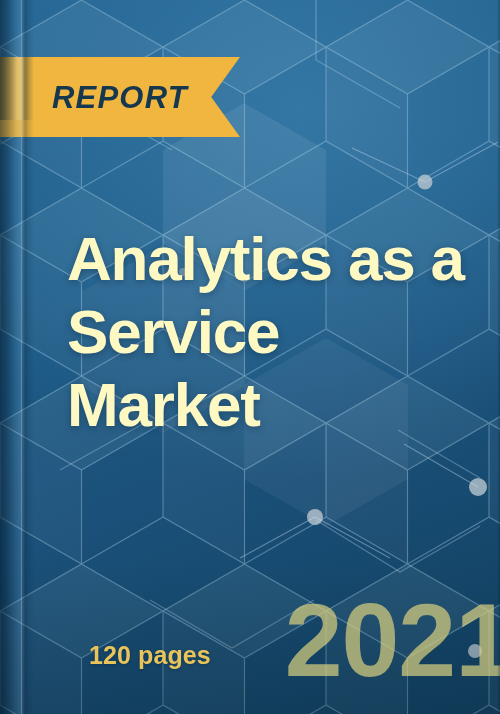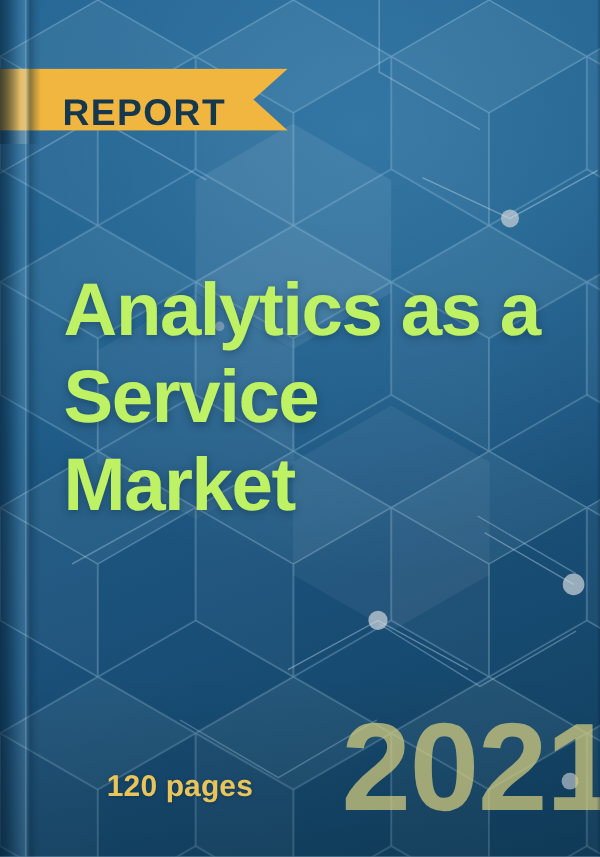--- a/index.html
+++ b/index.html
@@ -68,26 +68,27 @@
     width: 3px; height: 100%;
     background: linear-gradient(to left, rgba(5,28,46,0.30), rgba(0,0,0,0));
   }
 
   
   .ribbon {
     position: absolute;
     left: 0;
     top: 57px;
     width: 240px;
-    height: 52px;
+    height: 80px;
     background: #f0b63f;
     clip-path: polygon(0 0, 100% 0, 88% 50%, 100% 100%, 0 100%);
     display: flex;
-    align-items: flex-end;
+    align-items: center;
     box-shadow: 0 1px 0 rgba(0,0,0,0.12);
+    font-style: italic;
   }
   .ribbon-overlay {
     position: absolute;
     left: 0;
     top: 57px;
     width: 34px;
     height: 63px;
     background: linear-gradient(to right,
         rgba(3,24,40,0.40) 0%,
         rgba(6,32,52,0.26) 18%,
@@ -103,27 +104,27 @@
     font-weight: bold;
     letter-spacing: 1.2px;
     color: #15384f;
     line-height: 1;
     white-space: nowrap;
   }
 
   
   .title {
     position: absolute;
-    left: 53px;
+    left: 67px;
     top: 222px;
     width: 420px;
     font-size: 62px;
     font-weight: bold;
     line-height: 1.18;
-    color: #bef264;
+    color: #fef9c3;
     letter-spacing: -1.2px;
     text-shadow: 0 2px 7px rgba(4,26,44,0.35);
   }
 
   
   .year {
     position: absolute;
     right: -12px;
     bottom: 22px;
     font-size: 104px;

